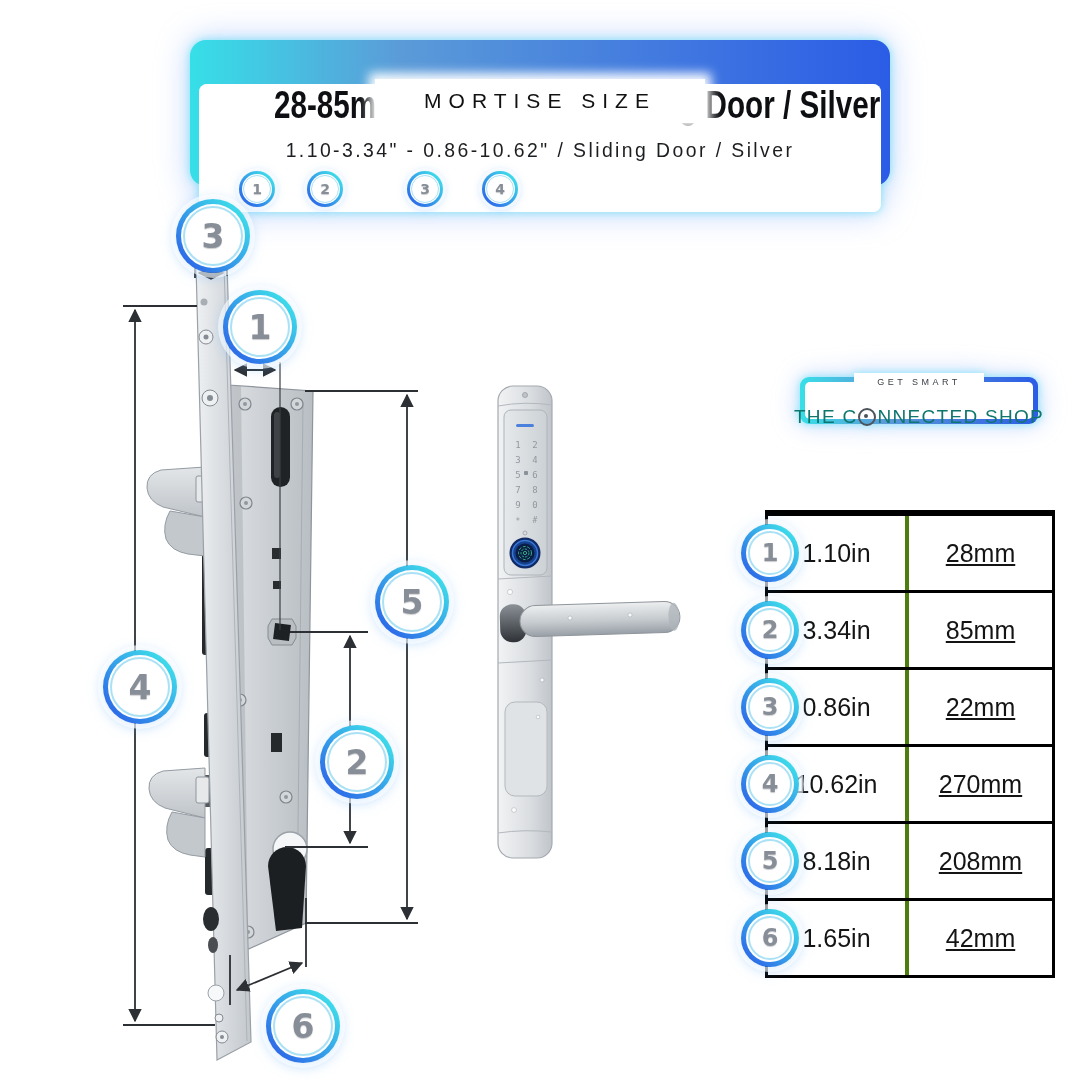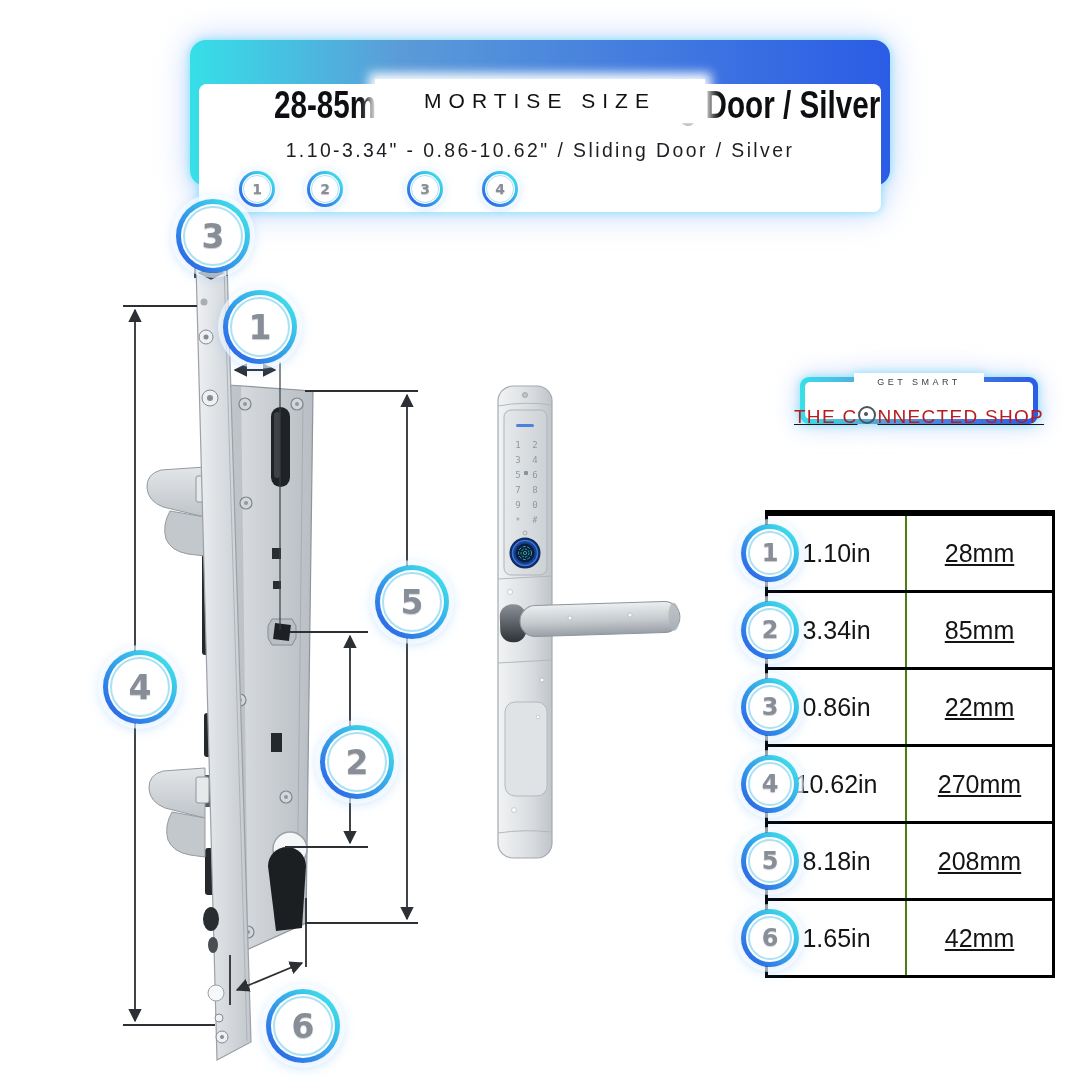--- a/index.html
+++ b/index.html
@@ -16,28 +16,28 @@
            width:330px;height:44px;background:#fff;display:flex;align-items:center;justify-content:center;
            box-shadow:0 0 10px 6px rgba(255,255,255,.95);z-index:3;
            font-size:21px;letter-spacing:7px;font-weight:500;color:#111;white-space:nowrap;}
   .hdr-title{margin:35px 0 0 0;text-align:center;font-size:38px;font-weight:700;
              white-space:nowrap;transform:scaleX(.78);letter-spacing:0;color:#0d0f12;}
   .hdr-sub{margin:12px 0 0 0;text-align:center;font-size:20px;letter-spacing:2.5px;
            white-space:nowrap;transform:scaleX(.97);color:#1c1e21;}
 
   .logo-frame{position:absolute;border-radius:9px;padding:5px;
               background:linear-gradient(90deg,#38dfe8 0%,#5b9bd8 35%,#2b5ce6 100%);
-              filter:drop-shadow(0 0 4px rgba(110,226,246,.8)) drop-shadow(0 0 12px rgba(100,150,250,.35));text-decoration:underline;}
+              filter:drop-shadow(0 0 4px rgba(110,226,246,.8)) drop-shadow(0 0 12px rgba(100,150,250,.35));}
   .logo-inner{width:100%;height:100%;background:#fff;border-radius:5px;position:relative;
               display:flex;align-items:center;justify-content:center;}
   .logo-tag{position:absolute;top:-9px;left:50%;transform:translateX(-50%);
             width:130px;height:18px;background:#fff;display:flex;align-items:center;justify-content:center;
             font-size:9px;letter-spacing:3.5px;color:#3c4147;font-weight:500;white-space:nowrap;}
-  .logo-name{font-size:19px;letter-spacing:1.3px;color:#b91c1c;font-weight:500;white-space:nowrap;
-             display:flex;align-items:flex-start;margin-top:32px;}
+  .logo-name{font-size:19px;letter-spacing:1.3px;color:#0f766e;font-weight:500;white-space:nowrap;
+             display:flex;align-items:center;margin-top:32px;}
   .logo-o{display:inline-block;width:14px;height:14px;border:2px solid #4d535a;border-radius:50%;
           margin:0 1px;position:relative;}
   .logo-o::after{content:"";position:absolute;left:4px;top:4px;width:4px;height:4px;
                  border-radius:50%;background:#4d535a;}
 
   
   .callout{position:absolute;border-radius:50%;
            background:linear-gradient(#fff,#fff) padding-box,
                       linear-gradient(45deg,#2b5de8 5%,#3fe2ea 90%) border-box;
            border:5px solid transparent;
@@ -53,21 +53,21 @@
                  box-shadow:0 0 0 3px rgba(255,255,255,.55),0 1px 8px rgba(90,170,250,.5);}
   .callout.small::after{inset:1px;border-width:1px;}
 
   
   .ctable{position:absolute;left:765px;top:510px;width:290px;border:3px solid #000;
           background:#fff;box-sizing:border-box;z-index:4;}
   .ctable-title{height:67px;display:flex;align-items:center;justify-content:center;
                 font-size:25px;font-weight:700;color:#0c0c0c;}
   .t-row{display:flex;height:74px;border-top:3px solid #000;position:relative;}
   .cell{display:flex;align-items:center;justify-content:center;font-size:25px;color:#141414;}
-  .cell-in{width:137px;border-right:2px solid #4d7c0f;}
+  .cell-in{width:137px;border-right:4px solid #4d7c0f;}
   .cell-mm{flex:1;text-decoration:underline;}
   .row-circle{left:-27px;top:50%;transform:translateY(-50%);}
 
   svg{position:absolute;}
   .dim{stroke:#2c2f33;stroke-width:1.8;fill:none;}
   .thin{stroke:#3a3e42;stroke-width:1.2;fill:none;}
 </style>
 </head>
 <body>
 

